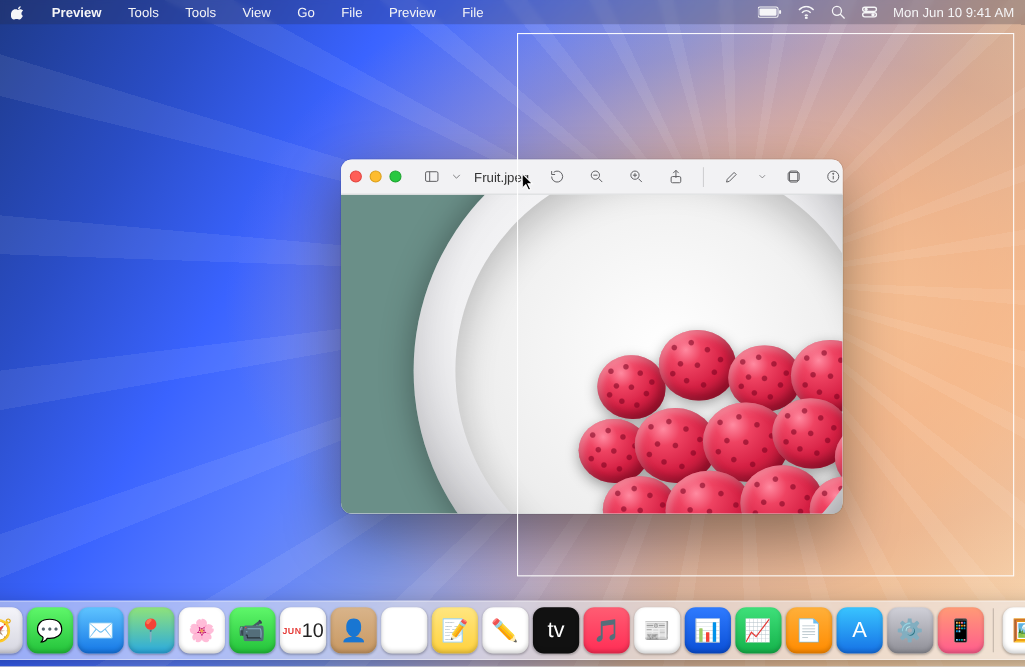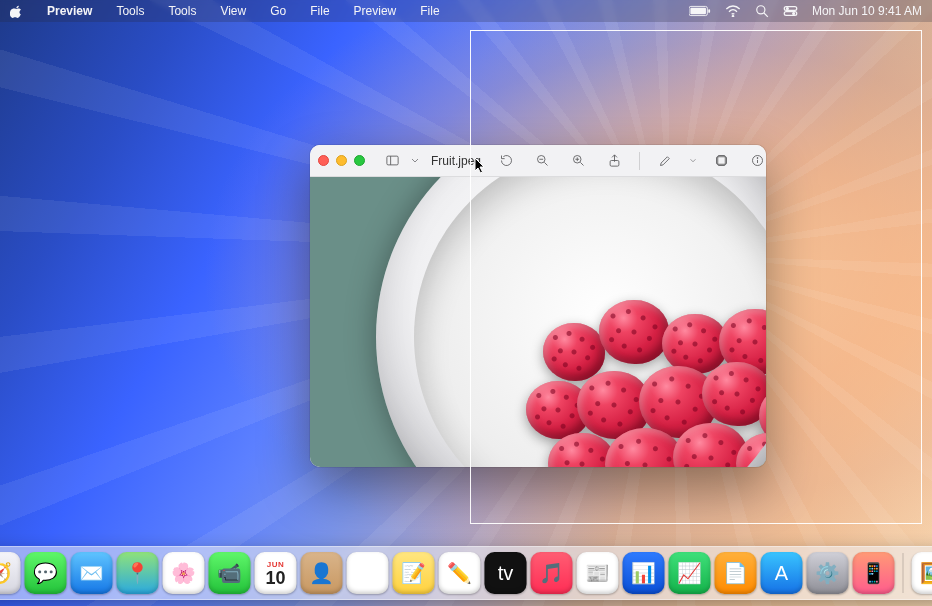--- a/index.html
+++ b/index.html
@@ -138,23 +138,23 @@
   backdrop-filter: blur(6px);
 }
 .dock-sep { width:1px; height:40px; background:rgba(0,0,0,0.2); margin:0 4px;}
 .dock-item {
   width:42px; height:42px; border-radius:10px;
   display:flex; align-items:center; justify-content:center;
   font-size:20px; color:#fff;
   box-shadow: inset 0 -2px 4px rgba(0,0,0,0.2), 0 1px 2px rgba(0,0,0,0.25);
   cursor:default;
 }
-.calendar-tile { flex-direction:column; background:#fff; color:#222; }
+.calendar-tile { flex-direction:row; background:#fff; color:#222; }
 .calendar-tile .mon { font-size:8px; color:#e53935; font-weight:700; letter-spacing:.5px;}
-.calendar-tile .day { font-size:18px; font-weight:700; line-height:1; }
+.calendar-tile .day { font-size:18px; font-weight:400; line-height:1; }
 </style>
 </head>
 <body>
 
 <div class="desktop">
   <div class="rays"></div>
 
   <div class="menubar">
     <div class="menu-left">
       <span class="icon menubar-item">

